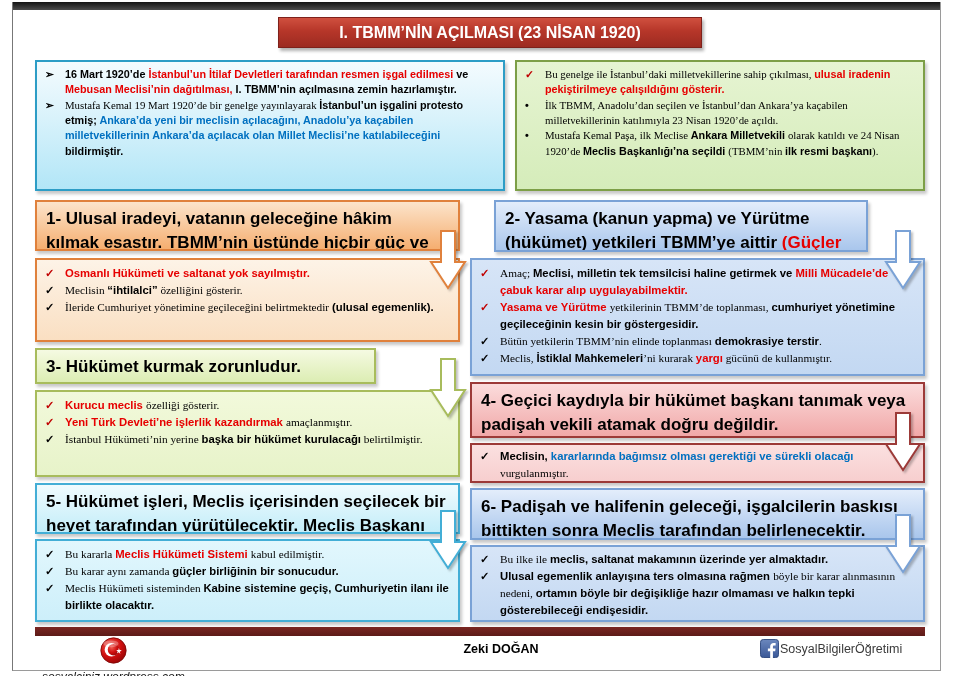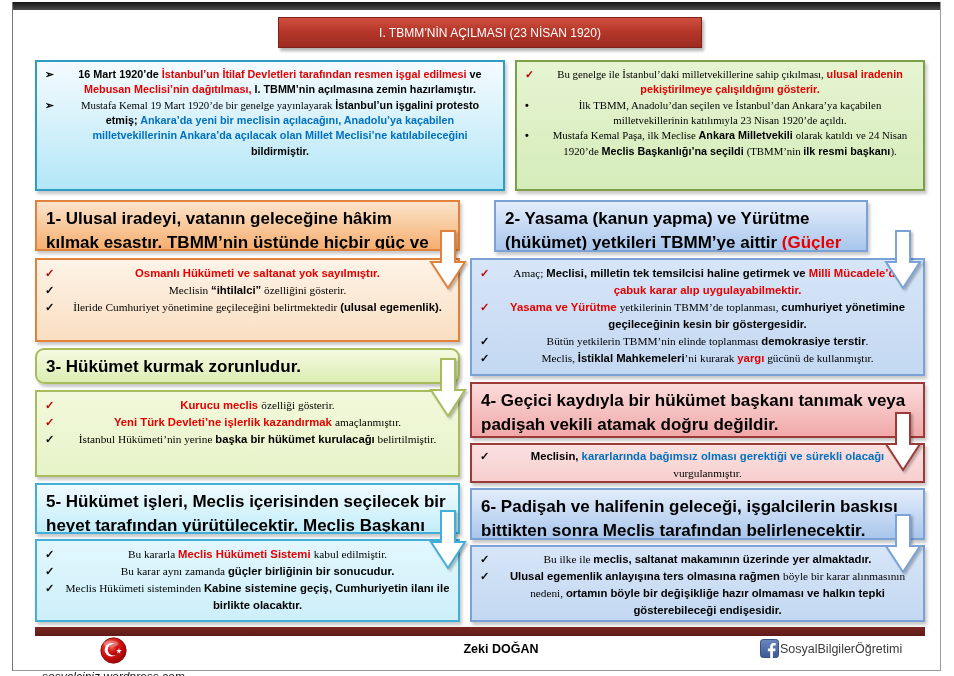--- a/index.html
+++ b/index.html
@@ -9,22 +9,22 @@
   
   .slide-edge{position:absolute;left:12px;top:2px;width:929px;height:669px;
               border-left:1px solid #777;border-right:1px solid #9a9a9a;border-bottom:1px solid #9a9a9a;
               box-sizing:border-box;}
   .top-bar{position:absolute;left:12px;top:2px;width:929px;height:8px;
            background:linear-gradient(180deg,#141414,#4d4d4d);}
 
   
   .title-box{position:absolute;left:278px;top:17px;width:424px;height:31px;
              background:linear-gradient(180deg,#d0503f,#b63629 45%,#9c2b21);
-             border:1px solid #7e211b;box-sizing:border-box;color:#fff;font-weight:400;
-             font-size:12px;display:flex;align-items:center;justify-content:center;
+             border:1px solid #7e211b;box-sizing:border-box;color:#fff;font-weight:700;
+             font-size:16px;display:flex;align-items:center;justify-content:center;
              box-shadow:2px 3px 3px rgba(0,0,0,.30);}
 
   
   .box{position:absolute;border:2px solid;box-sizing:border-box;overflow:hidden;
        box-shadow:2px 3px 3px rgba(0,0,0,.22);}
   .hdr{font-weight:700;font-size:17px;line-height:1.42;padding:5px 9px;}
   .bd{font-size:11.3px;line-height:1.5;padding:5px 8px;}
   .intro{font-size:10.8px;line-height:1.42;padding:5px 8px;}
 
   
@@ -45,21 +45,21 @@
   .sg-n{color:#000;font-weight:400;font-family:Liberation Serif, serif;}
   .sg-b{color:#000;font-weight:700;}
   .sg-r{color:#e60000;font-weight:700;}
   .sg-bl{color:#0070c0;font-weight:700;}
 
   
   .row{display:flex;}
   .mk{flex:0 0 20px;font-weight:700;}
   .mk-red{color:#c00000;}
   .mk-black{color:#000;}
-  .tx{flex:1;text-align:center;}
+  .tx{flex:1;}
 
   
   .arrow{position:absolute;width:38px;height:60px;z-index:6;
          filter:drop-shadow(2px 2px 1px rgba(0,0,0,.25));}
 
   
   .footer-bar{position:absolute;left:35px;top:627px;width:890px;height:9px;
               background:linear-gradient(180deg,#7a2622,#5d1b18);}
   .footer-left{position:absolute;left:42px;top:637px;display:flex;align-items:center;gap:6px;flex-direction:column;}
   .site{font-style:italic;font-size:12px;color:#1a1a1a;}
@@ -140,21 +140,21 @@
       </div>
       <div class="row">
         <span class="mk mk-black">✓</span>
         <span class="tx"><span class="sg-n">Meclis, </span><span class="sg-b">İstiklal Mahkemeleri</span><span class="sg-n">’ni kurarak </span><span class="sg-r">yargı</span><span class="sg-n"> gücünü de kullanmıştır.</span></span>
       </div>
     </div>
   <svg class="arrow" style="left:884px;top:230px;" viewBox="0 0 38 60">
     <polygon points="12,1 26,1 26,32 36,32 19,58 2,32 12,32" fill="#ffffff" stroke="#7aa2d6" stroke-width="2"></polygon>
   </svg>
 
-  <div class="box t-green-h hdr" style="left:35px;top:348px;width:425px;height:36px;border-radius:9px;"><span class="sg-b">3- Hükümet kurmak zorunludur.</span></div>
+  <div class="box t-green-h hdr" style="left:35px;top:348px;width:341px;height:36px;"><span class="sg-b">3- Hükümet kurmak zorunludur.</span></div>
   <div class="box t-green-b bd" style="left:35px;top:390px;width:425px;height:87px;">
       <div class="row">
         <span class="mk mk-red">✓</span>
         <span class="tx"><span class="sg-r">Kurucu meclis </span><span class="sg-n">özelliği gösterir.</span></span>
       </div>
       <div class="row">
         <span class="mk mk-red">✓</span>
         <span class="tx"><span class="sg-r">Yeni Türk Devleti’ne işlerlik kazandırmak </span><span class="sg-n">amaçlanmıştır.</span></span>
       </div>
       <div class="row">

